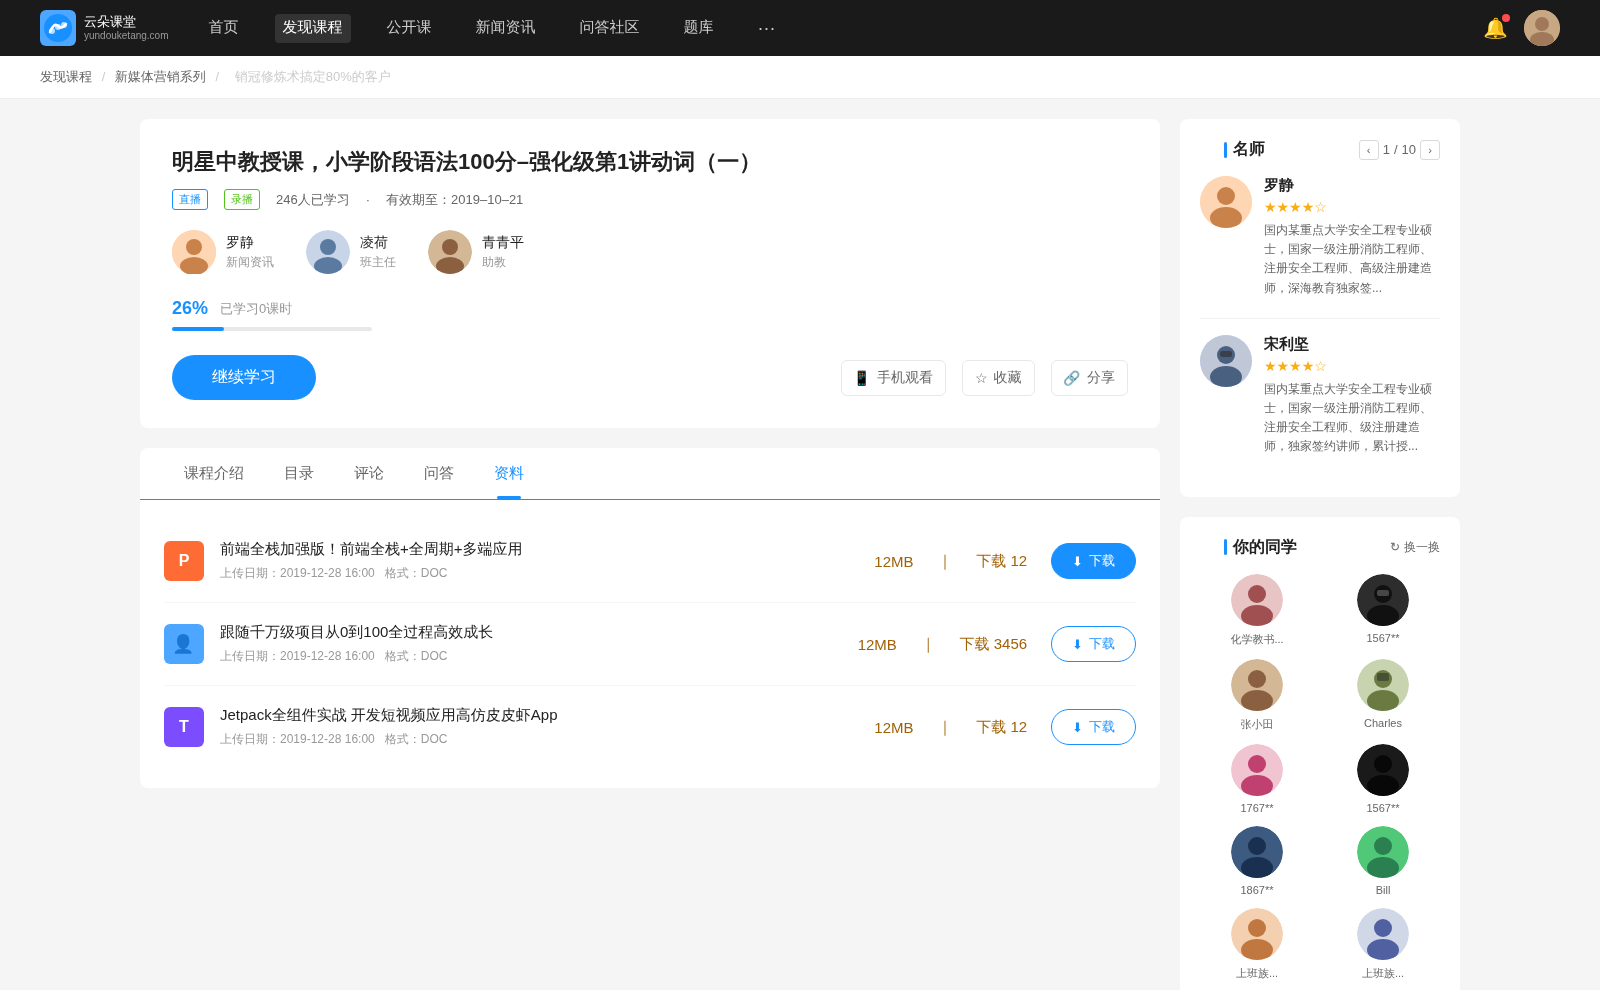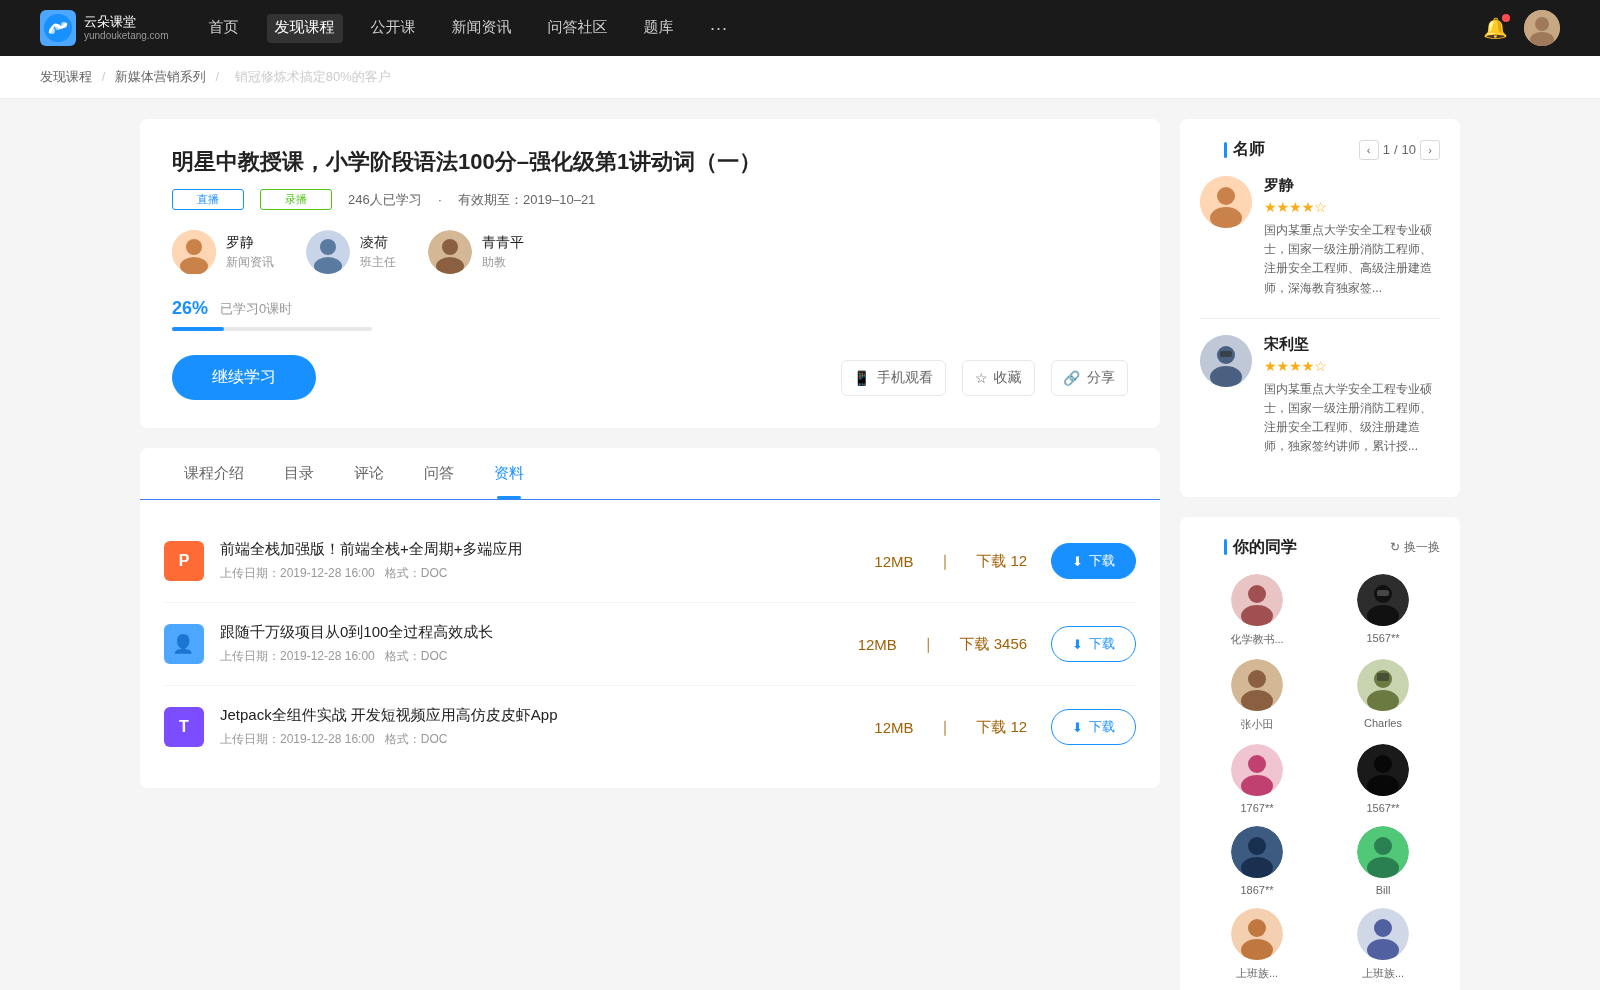--- a/index.html
+++ b/index.html
@@ -4,21 +4,21 @@
   <style>
     * { box-sizing: border-box; margin: 0; padding: 0; }
     body { font-family: -apple-system, BlinkMacSystemFont, "PingFang SC", "Microsoft YaHei", sans-serif; background: #f5f5f5; font-size: 14px; color: #333; }
 
     
     .navbar { background: #1a1a1a; height: 56px; display: flex; align-items: center; padding: 0 40px; justify-content: space-between; }
     .navbar-left { display: flex; align-items: center; gap: 32px; }
     .logo { display: flex; align-items: center; gap: 8px; }
     .logo-icon { width: 36px; height: 36px; background: #4da6ff; border-radius: 6px; display: flex; align-items: center; justify-content: center; color: white; font-size: 18px; font-weight: bold; }
     .logo-text { color: white; font-size: 13px; line-height: 1.2; }
-    .nav-items { display: flex; gap: 20px; }
+    .nav-items { display: flex; gap: 28px; }
     .nav-item { color: #ccc; font-size: 15px; cursor: pointer; padding: 4px 8px; }
     .nav-item.active { color: white; background: #333; border-radius: 4px; }
     .nav-dots { color: #ccc; font-size: 18px; cursor: pointer; }
     .navbar-right { display: flex; align-items: center; gap: 16px; }
     .bell-icon { color: #ccc; font-size: 20px; position: relative; cursor: pointer; }
     .bell-dot { width: 8px; height: 8px; background: #ff4d4f; border-radius: 50%; position: absolute; top: -2px; right: -2px; }
     .avatar-nav { width: 36px; height: 36px; border-radius: 50%; background: #c8a882; overflow: hidden; cursor: pointer; display: flex; align-items: center; justify-content: center; }
 
     
     .breadcrumb { background: white; padding: 12px 40px; font-size: 13px; color: #666; border-bottom: 1px solid #eee; }
@@ -28,21 +28,21 @@
     
     .main-container { max-width: 1400px; margin: 20px auto; padding: 0 40px; display: flex; gap: 20px; }
 
     
     .left-content { flex: 1; }
 
     
     .course-header { background: white; border-radius: 8px; padding: 28px 32px; margin-bottom: 20px; }
     .course-title { font-size: 22px; font-weight: bold; color: #222; margin-bottom: 12px; }
     .course-meta { display: flex; align-items: center; gap: 16px; margin-bottom: 20px; }
-    .badge { font-size: 11px; padding: 2px 24px; border-radius: 3px; border: 1px solid; }
+    .badge { font-size: 11px; padding: 2px 6px; border-radius: 3px; border: 1px solid; }
     .badge-live { color: #1890ff; border-color: #1890ff; }
     .badge-record { color: #52c41a; border-color: #52c41a; }
     .course-info { color: #666; font-size: 13px; }
     .teachers { display: flex; gap: 32px; margin-bottom: 24px; }
     .teacher { display: flex; align-items: center; gap: 10px; }
     .avatar-placeholder { width: 44px; height: 44px; border-radius: 50%; display: flex; align-items: center; justify-content: center; font-size: 18px; color: white; }
     .teacher-name { font-size: 14px; font-weight: 500; color: #222; }
     .teacher-role { font-size: 12px; color: #999; margin-top: 2px; }
     .progress-section { margin-bottom: 24px; }
     .progress-top { display: flex; align-items: center; gap: 12px; margin-bottom: 8px; }

